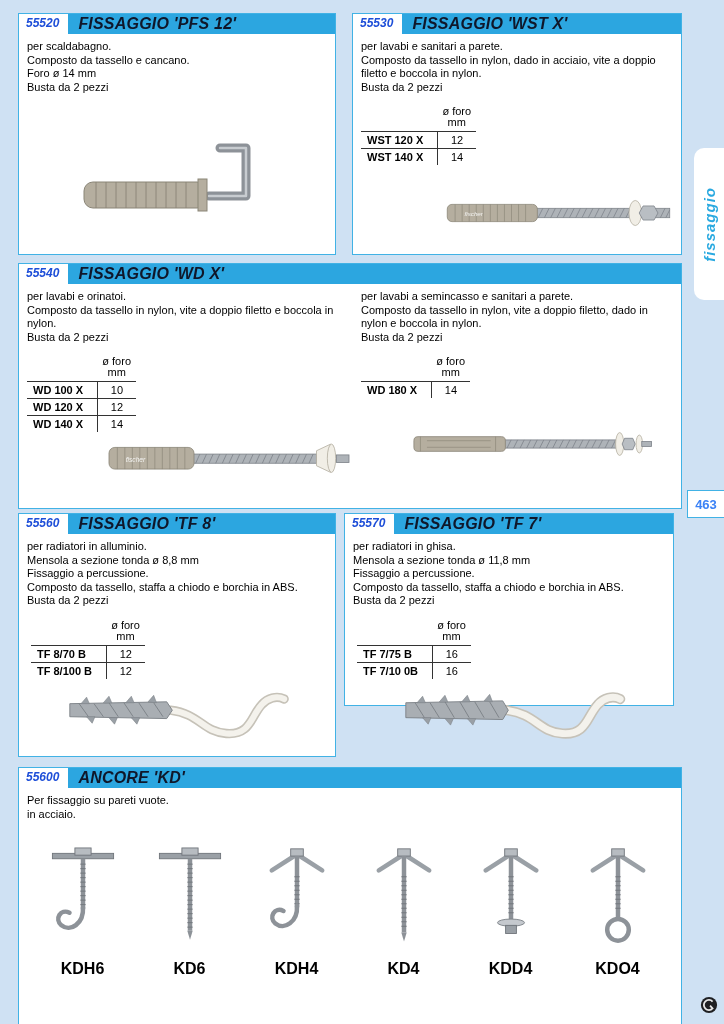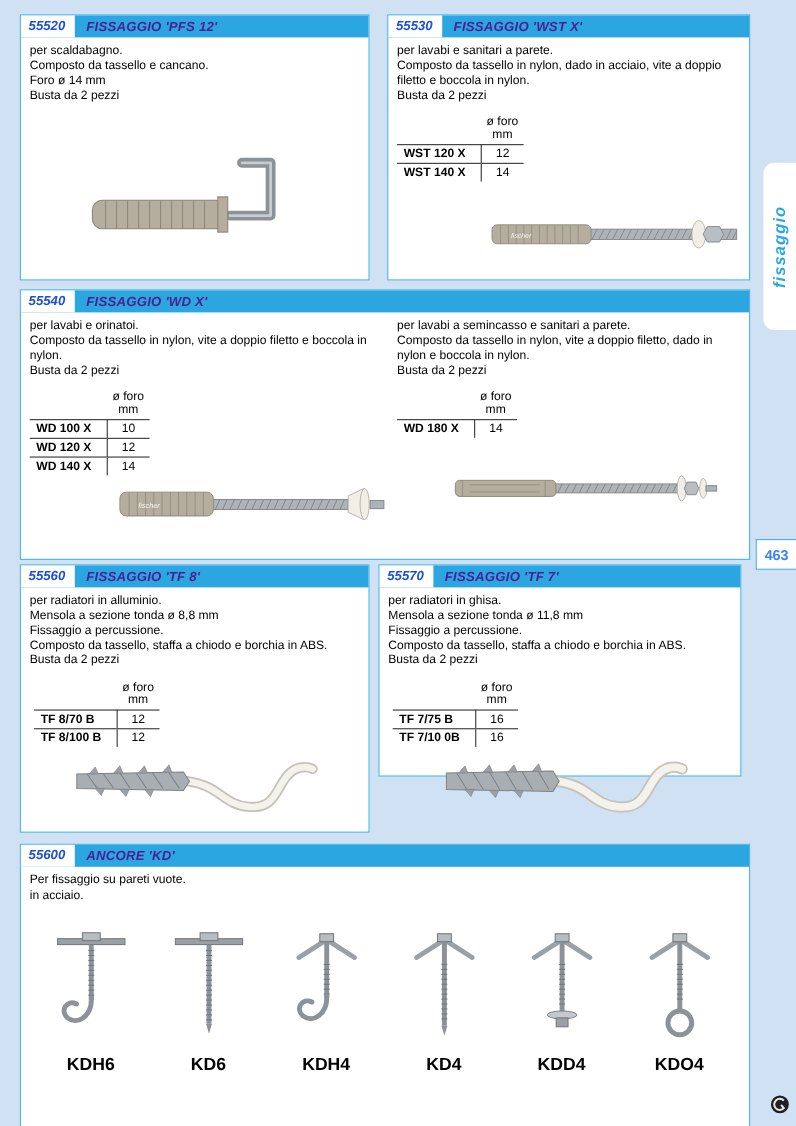--- a/index.html
+++ b/index.html
@@ -9,21 +9,21 @@
     background: #cfe1f3; overflow: hidden;
     font-family: "Liberation Sans", sans-serif; color: #000;
   }
   .box { position: absolute; background: #fff; border: 1px solid #41b2e5; }
   .bar { height: 20px; background: #2ca6e0; display: flex; align-items: stretch; }
   .code {
     background: #fff; color: #1d4ed8; font-weight: 700; font-style: italic;
     font-size: 12px; line-height: 19px; padding: 0 9px 0 7px; white-space: nowrap;
   }
   .ttl {
-    color: #4c1d95; font-weight: 700; font-style: italic; font-size: 12px;
+    color: #0f172a; font-weight: 700; font-style: italic; font-size: 16px;
     line-height: 20px; padding-left: 10px; letter-spacing: .2px; white-space: nowrap;
   }
   .txt { position: absolute; font-size: 11px; line-height: 13.5px; }
   .txt p { margin: 0; }
   .img { position: absolute; }
   table.spec { border-collapse: collapse; font-size: 11px; position: absolute; }
   .spec td { padding: 2px 6px; }
   .spec .th { text-align: center; line-height: 11px; padding: 0 4px 3px; }
   .spec .model { font-weight: 700; border-top: 1px solid #333; border-right: 1px solid #333; padding-right: 14px; white-space: nowrap; }
   .spec .val { text-align: center; border-top: 1px solid #333; min-width: 38px; }

